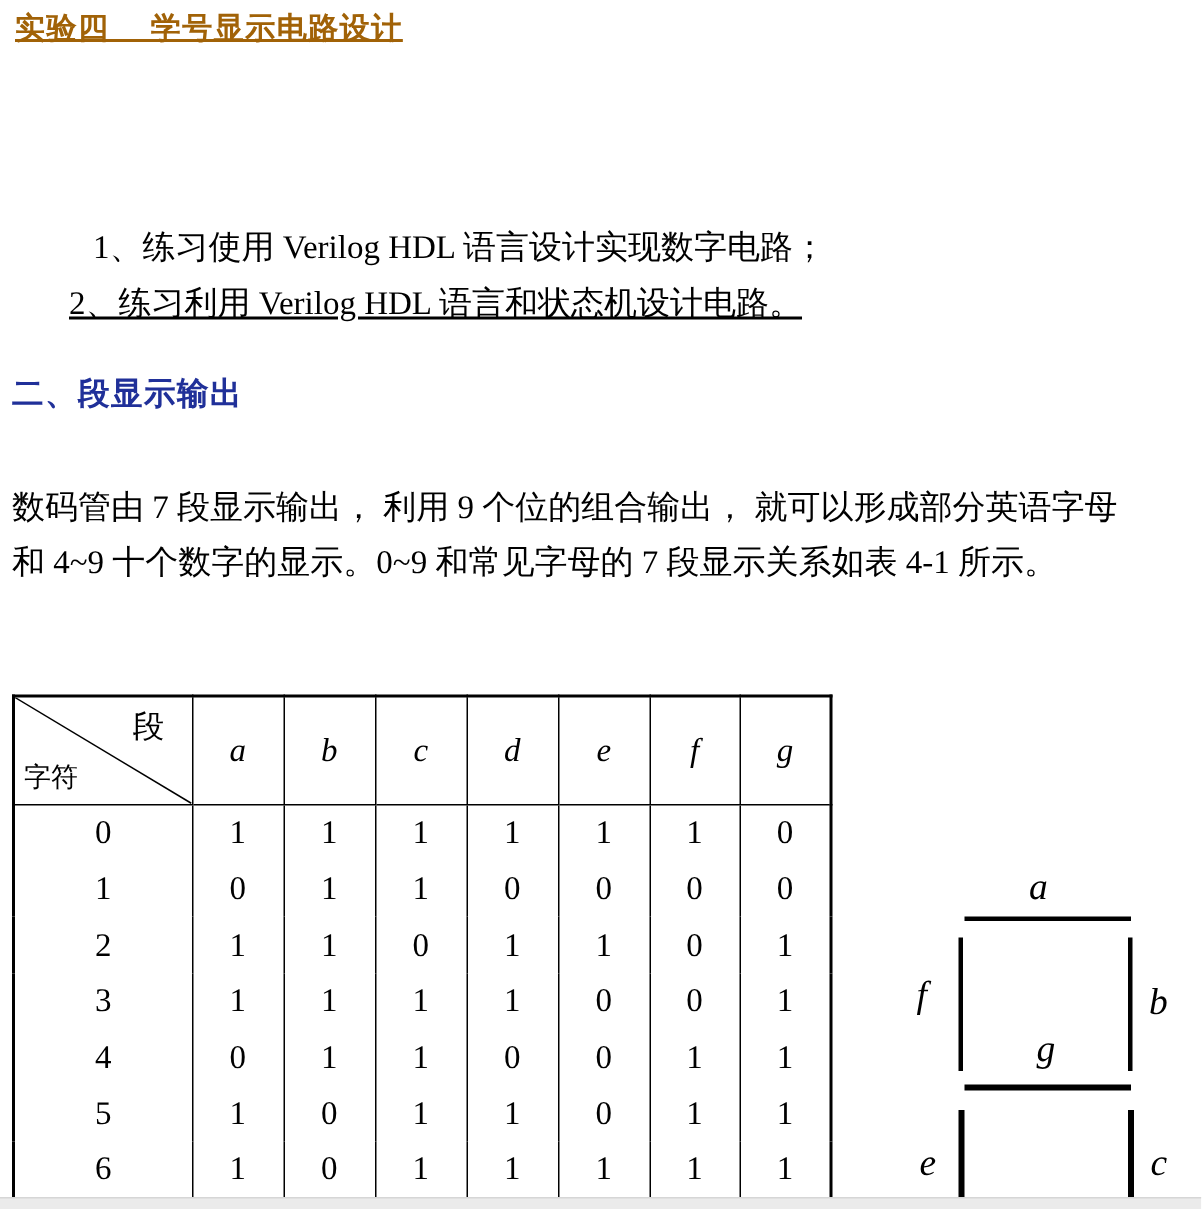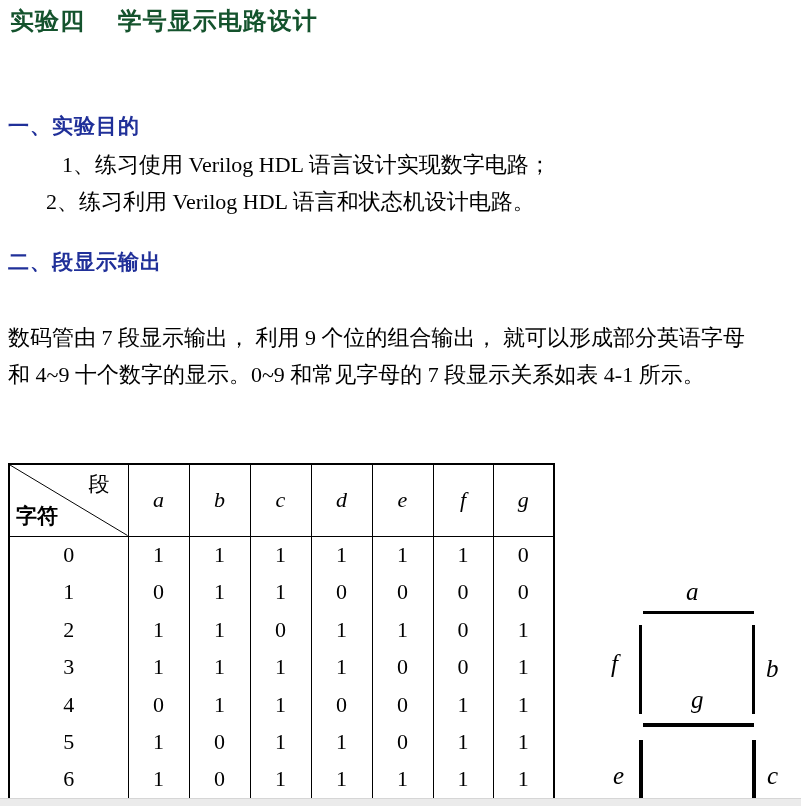--- a/index.html
+++ b/index.html
@@ -11,24 +11,25 @@
     background: #ffffff;
     overflow: hidden;
     font-family: "Liberation Serif", "DejaVu Serif", serif;
     color: #000;
   }
   .doc-title {
     position: absolute;
     left: 10px; top: 5px;
     font-family: "Liberation Sans", "DejaVu Sans", sans-serif;
     font-weight: bold;
-    font-size: 24px;
+    font-size: 20px;
     letter-spacing: 1px;
-    color: #14532d;
-    white-space: nowrap;
+    color: #a16207;
+    white-space: nowrap;
+    text-decoration: underline;
   }
   .sec-heading {
     position: absolute;
     left: 8px;
     font-family: "Liberation Sans", "DejaVu Sans", sans-serif;
     font-weight: bold;
     font-size: 21px;
     letter-spacing: 1px;
     color: #203099;
     white-space: nowrap;
@@ -68,21 +69,21 @@
   }
   table.seg-table tbody tr { height: 37.5px; }
   .corner-cell { position: relative; }
   .corner-cell svg { position: absolute; left: 0; top: 0; width: 100%; height: 100%; }
   .corner-seg {
     position: absolute; right: 18px; top: 5px;
     font-size: 21px; font-weight: normal;
   }
   .corner-char {
     position: absolute; left: 6px; bottom: 6px;
-    font-size: 21px; font-weight: bold;
+    font-size: 18px; font-weight: normal;
   }
   .seg-line { position: absolute; background: #000; }
   .seg-label {
     position: absolute;
     font-style: italic;
     font-size: 25px;
     color: #000;
   }
   .viewer-edge {
     position: absolute;
@@ -93,23 +94,22 @@
     z-index: 5;
   }
 </style>
 </head>
 <body>
 
 <div class="page">
 
   <div class="doc-title">实验四　 学号显示电路设计</div>
 
-  <div class="sec-heading" style="top:112px;">一、实验目的</div>
   <div class="body-line" style="left:46px; top:150px;margin-left:16px;">1、练习使用 Verilog HDL 语言设计实现数字电路；</div>
-  <div class="body-line" style="left:46px; top:187px;">2、练习利用 Verilog HDL 语言和状态机设计电路。</div>
+  <div class="body-line" style="left:46px; top:187px;text-decoration:underline;">2、练习利用 Verilog HDL 语言和状态机设计电路。</div>
 
   <div class="sec-heading" style="top:248px;">二、段显示输出</div>
   <div class="body-line" style="left:8px; top:323px;">数码管由 7 段显示输出， 利用 9 个位的组合输出， 就可以形成部分英语字母</div>
   <div class="body-line" style="left:8px; top:360px;">和 4~9 十个数字的显示。0~9 和常见字母的 7 段显示关系如表 4-1 所示。</div>
 
 
   <table class="seg-table">
     <colgroup>
       <col style="width:119px">
       <col style="width:61px">

